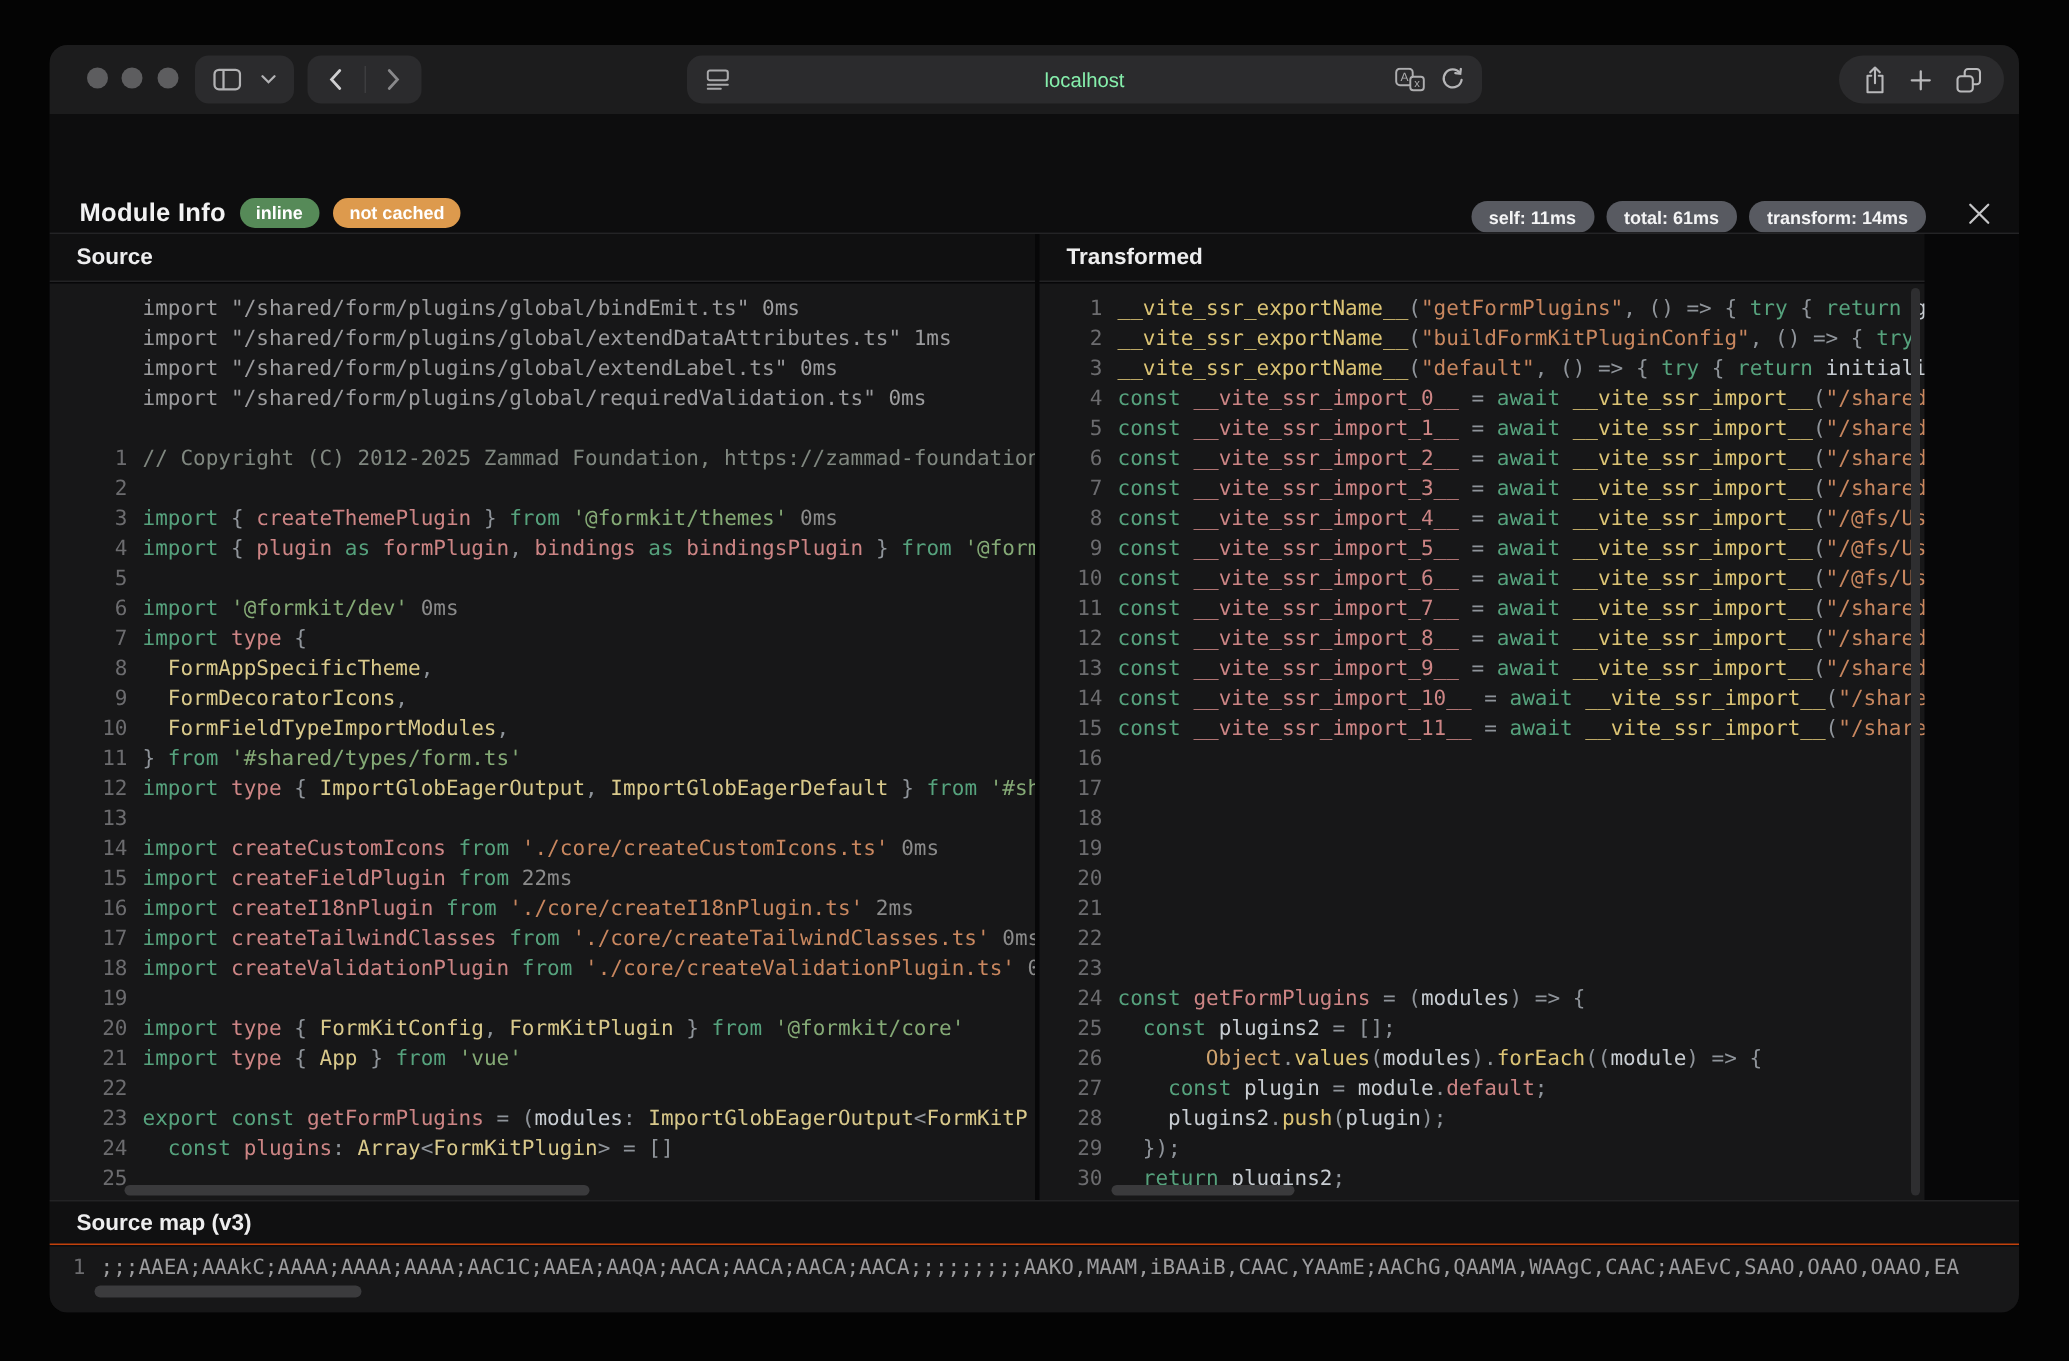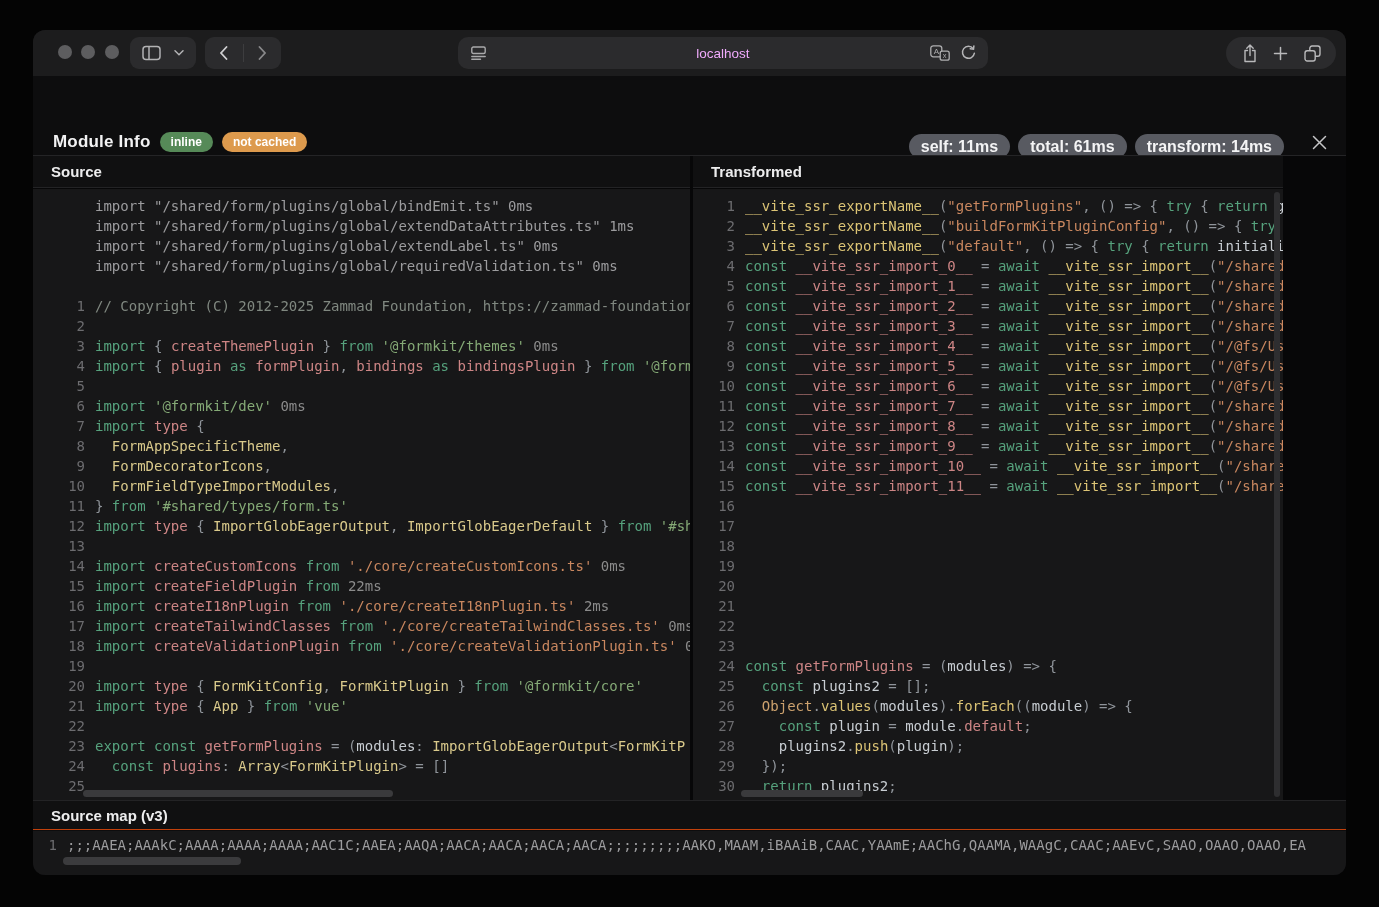--- a/index.html
+++ b/index.html
@@ -7,34 +7,34 @@
               font-family:"Liberation Sans", sans-serif; }
   .window { position:absolute; left:33px; top:30px; width:1313px; height:845px;
             background:#0d0d0e; border-radius:12px; overflow:hidden; }
 
   
   .titlebar { position:absolute; left:0; top:0; width:100%; height:46px; background:#1c1c1d; }
   .tl { position:absolute; top:15px; width:14px; height:14px; border-radius:50%; background:#5d5d5f; }
   .pill { position:absolute; top:7px; height:32px; background:#2b2b2d; border-radius:9px;
           display:flex; align-items:center; }
   .addr { left:425px; width:530px; border-radius:10px; justify-content:center; }
-  .addr-url { color:#f0abfc; font-size:13.5px;text-align:right; }
+  .addr-url { color:#86efac; font-size:13.5px;text-align:right; }
   .ticon { display:flex; align-items:center; justify-content:center; }
   svg.ic { display:block; }
   .vdiv { width:1px; height:18px; background:#3d3d3f; }
 
   
   .pgheader { position:absolute; left:0; top:46px; width:100%; height:78px; background:#0d0d0e; }
   .title-row { position:absolute; left:20px; top:56px; display:flex; align-items:flex-end; gap:9px; }
   .pg-title { color:#f2f2f3; font-size:17px; font-weight:700; letter-spacing:.2px; }
   .badge { font-size:12px; font-weight:600; color:#fff; border-radius:999px; padding:3px 11px; }
   .badge-green { background:#568a58; }
   .badge-orange { background:#dd9a4d; }
   .timings { position:absolute; right:62px; top:58px; display:flex; gap:8px; }
-  .tpill { background:#585a61; color:#f4f4f5; font-size:16px; font-weight:600;
+  .tpill { background:#585a61; color:#f4f4f5; font-size:12px; font-weight:600;
            border-radius:999px; padding:3.5px 12px; }
   .close-btn { position:absolute; right:16px; top:55px; width:22px; height:22px;
                display:flex; align-items:center; justify-content:center; cursor:default; }
   .pg-path { position:absolute; left:20px; top:88px; color:#919193; font-size:13px;
              font-family:"DejaVu Sans Mono", monospace; }
 
   
   .panels { position:absolute; left:0; top:125px; width:1313px; height:645px;
             border-top:1px solid #242426; background:#070708; }
   .panel { position:absolute; top:0; height:645px; }
@@ -56,21 +56,21 @@
   .tok-id   { color:#cd8585; }
   .tok-ty   { color:#d9c98b; }
   .tok-fn   { color:#dcc475; }
   .tok-str  { color:#85aa76; }
   .tok-strl { color:#c9875f; }
   .tok-pun  { color:#8f949a; }
   .tok-pl   { color:#c8cdd2; }
   .tok-cm   { color:#808880; }
   .tok-tm   { color:#8b8b8b; }
   .tok-dim  { color:#9c9c9e; }
-  .tok-obj  { color:#cda26e; }
+  .tok-obj  { color:#cda26e;margin-left:42px; }
 
   .hthumb { position:absolute; height:7px; border-radius:4px; background:#3a3a3c; bottom:4px; }
   .vthumb { position:absolute; width:6px; border-radius:3px; background:#2e2e30;
             right:3px; top:36px; bottom:4px; }
 
   
   .smap-head { position:absolute; left:0; top:770px; width:1313px; height:30px; background:#101011;
                border-top:1px solid #232325; border-bottom:1px solid #c2410c;
                display:flex; align-items:center; padding-left:18px; }
   .smap-body { position:absolute; left:0; top:801px; width:1313px; height:44px; background:#171718;

